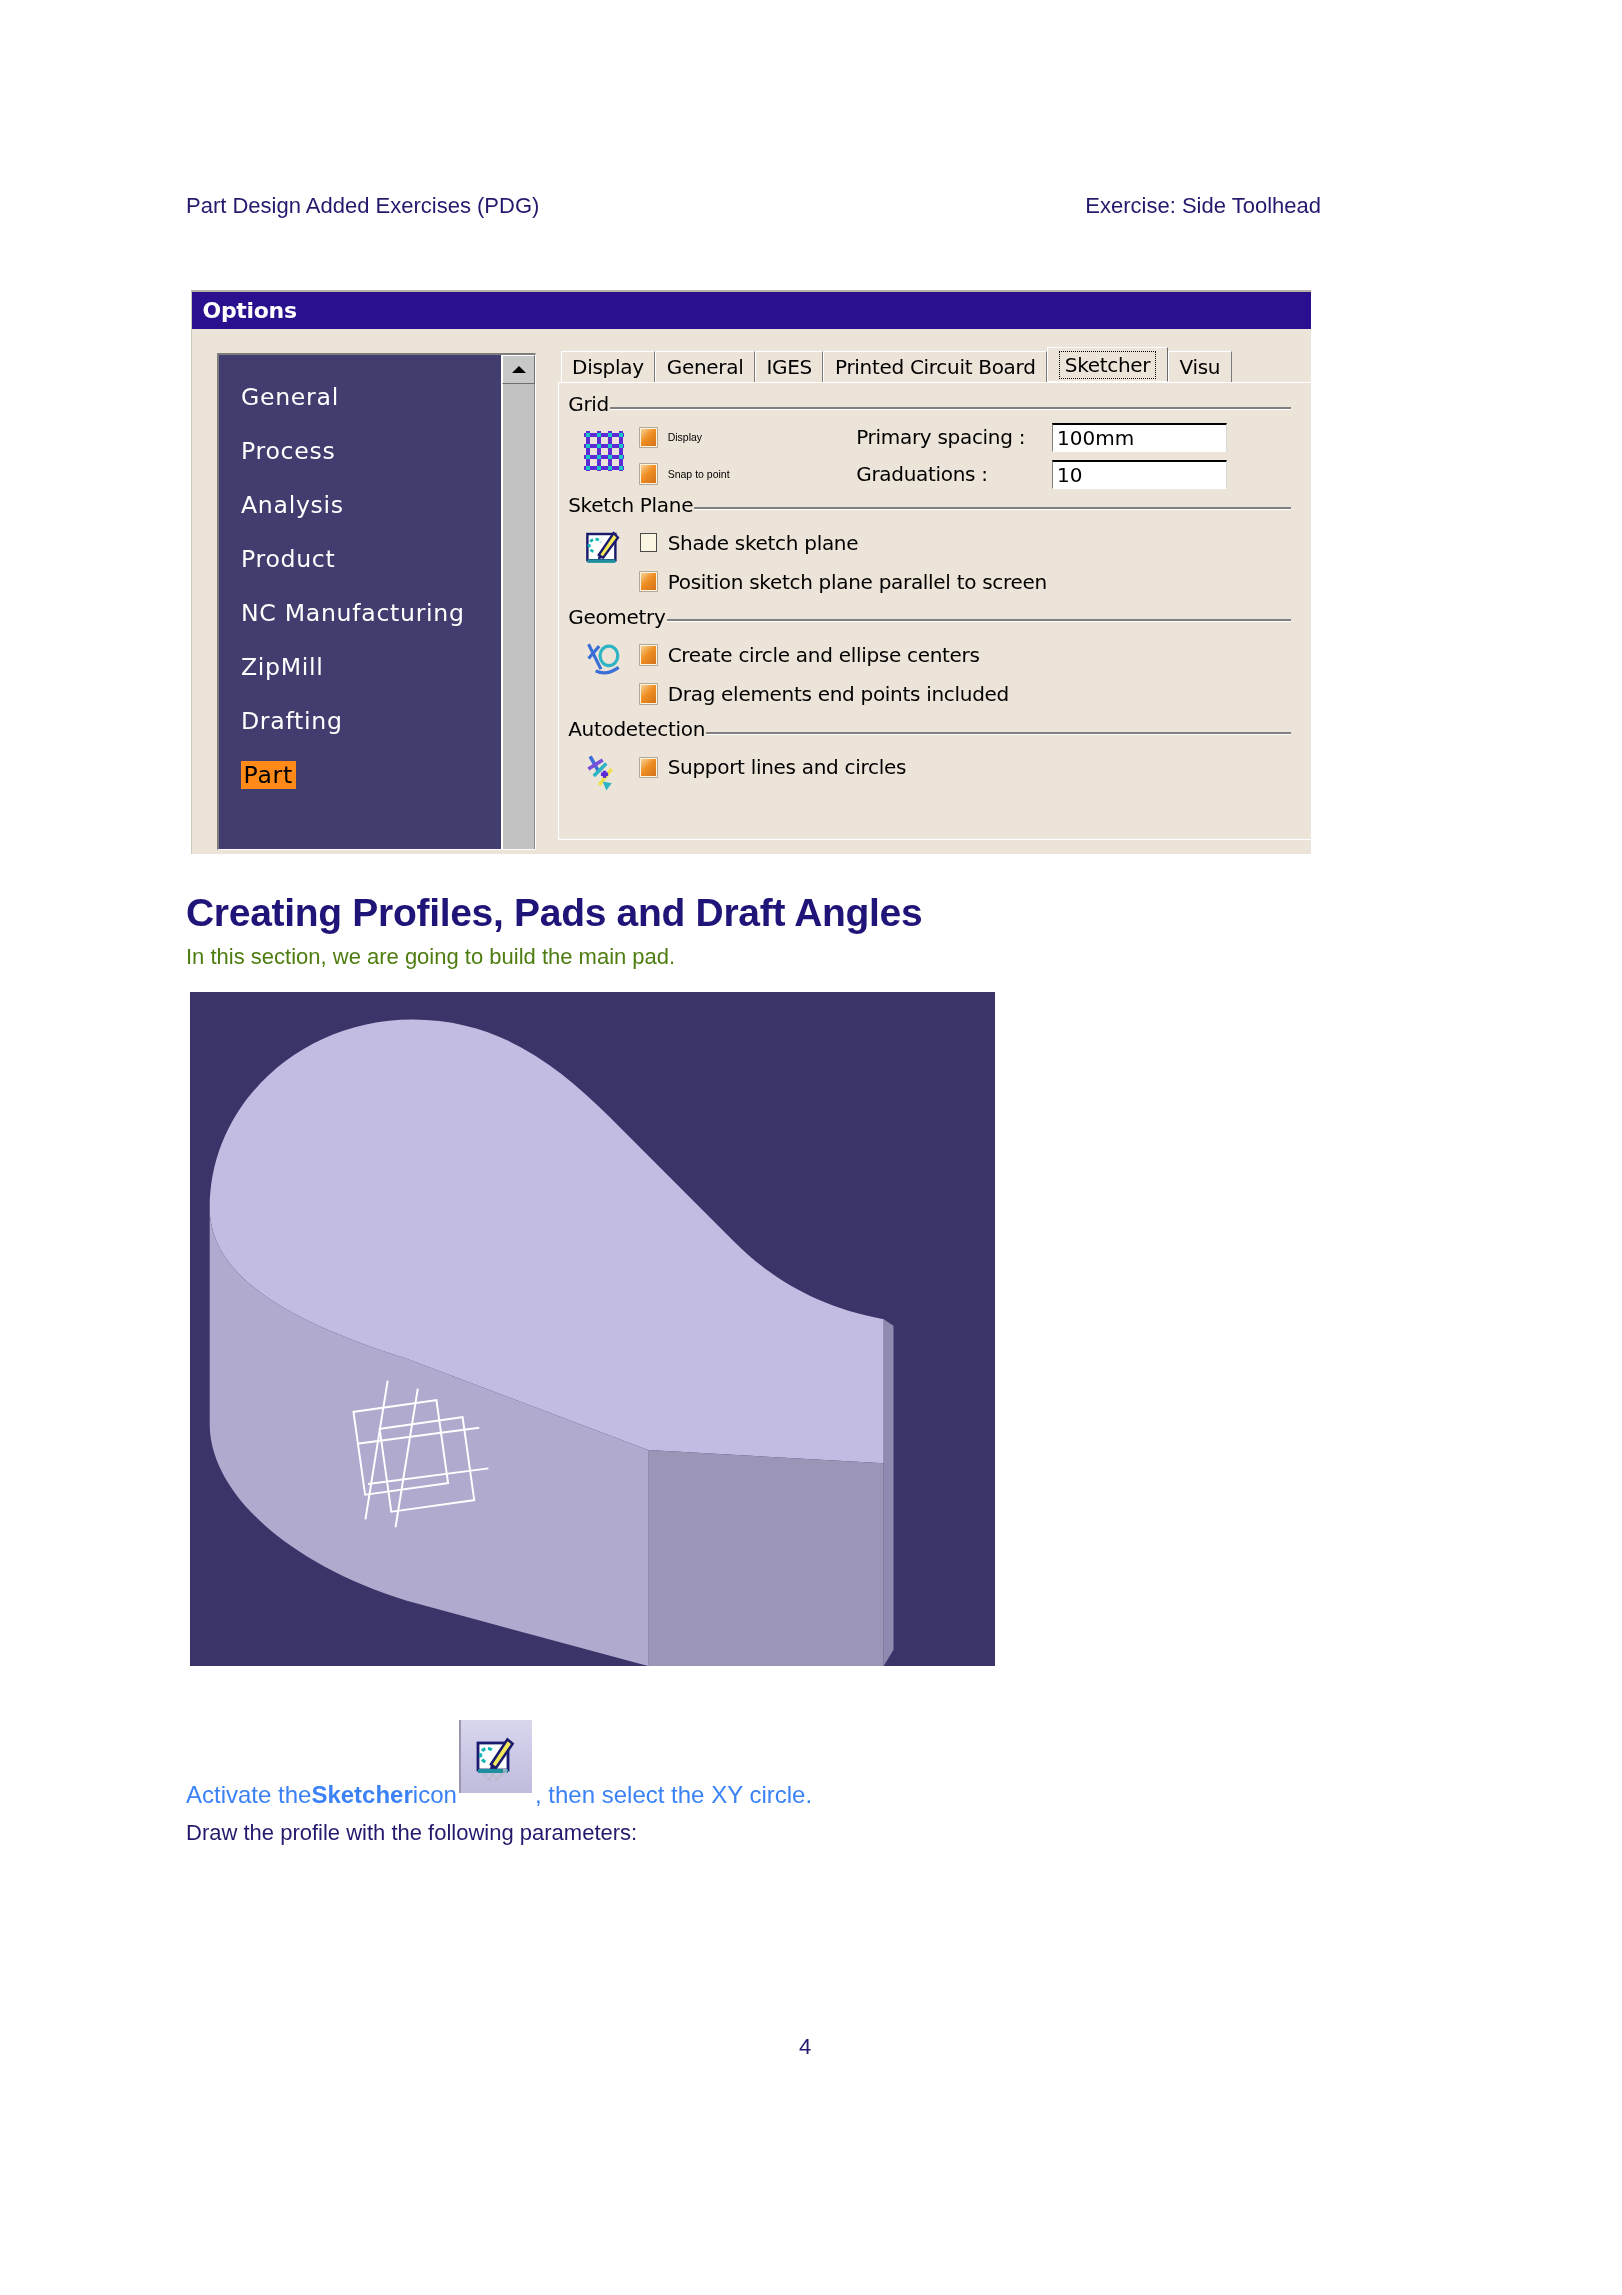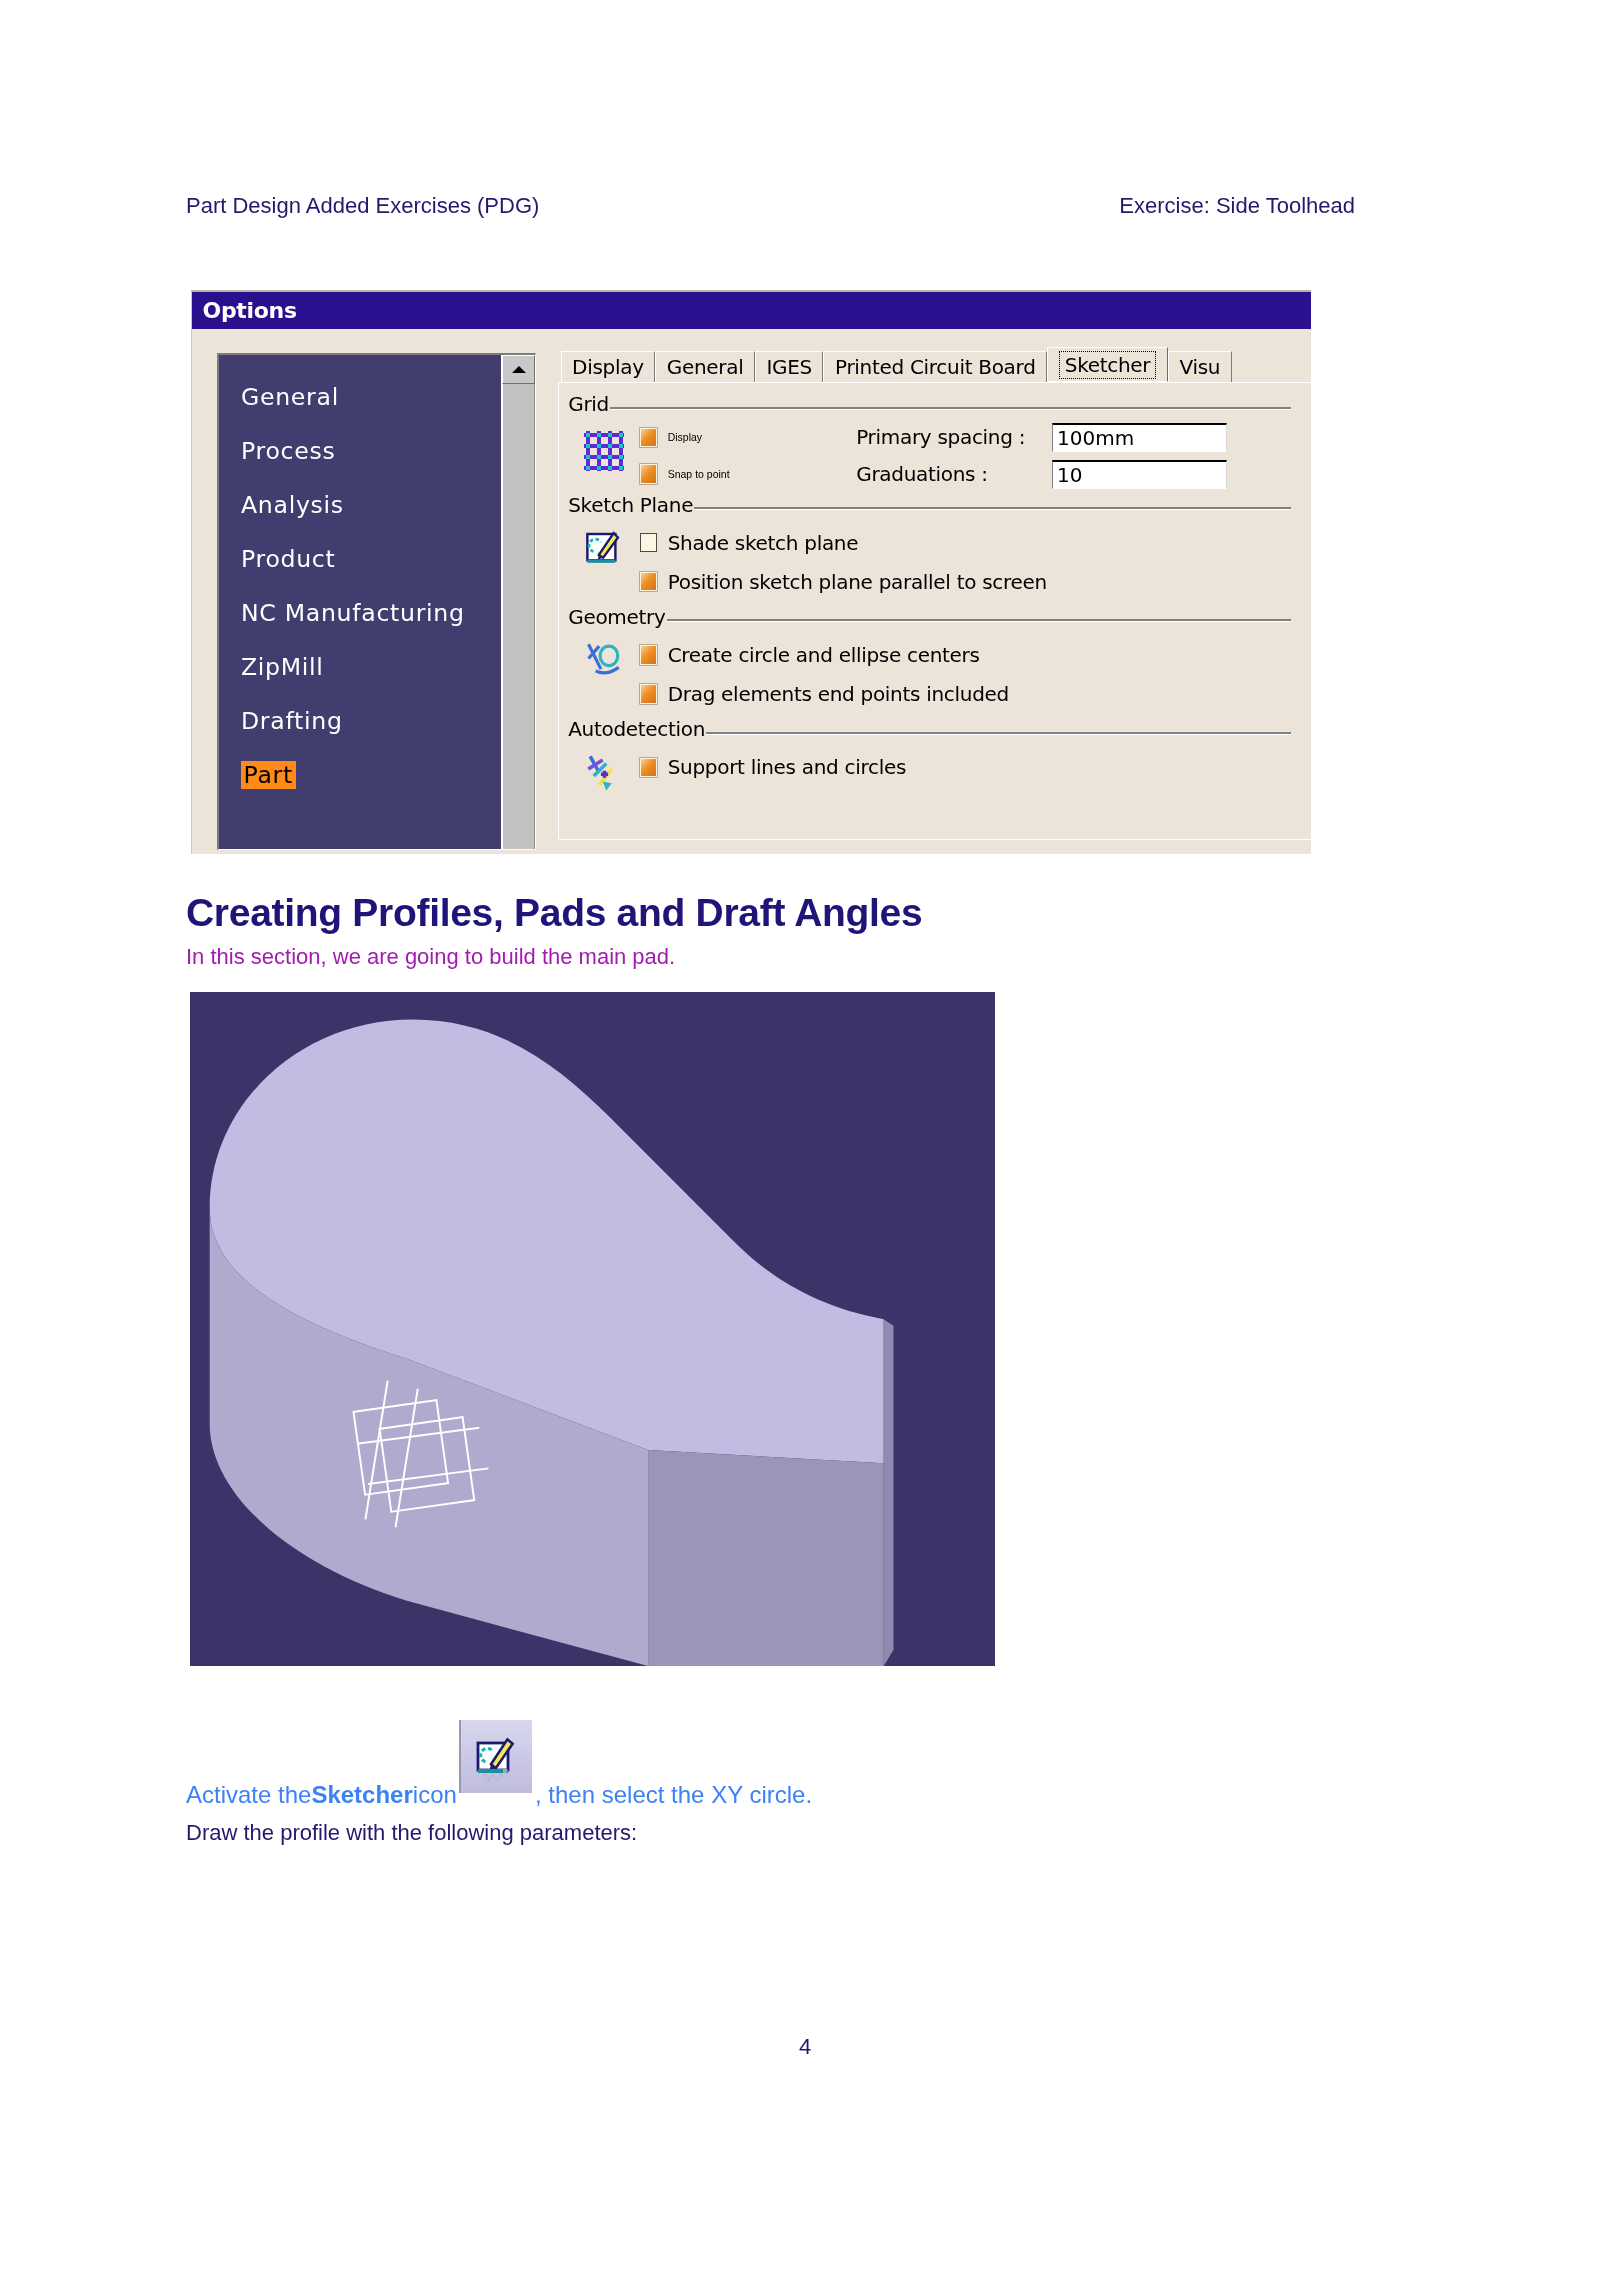--- a/index.html
+++ b/index.html
@@ -22,21 +22,21 @@
     top: 193px;
     width: 1253px;
     display: flex;
     justify-content: space-between;
     align-items: flex-start;
     color: #231a6e;
     font-size: 22px;
     letter-spacing: 0px;
   }
   .doc-header span { white-space: nowrap; }
-  .hdr-right { margin-right: 84px; }
+  .hdr-right { margin-right: 118px; }
 
   
   .options-dialog {
     position: absolute;
     left: 191px;
     top: 290px;
     width: 1120px;
     height: 564px;
     background: #b91c1c;
     border-top: 2px solid #b9b2a8;
@@ -294,21 +294,21 @@
     color: #1f1478;
     font-size: 39px;
     font-weight: bold;
     letter-spacing: -0.3px;
     white-space: nowrap;
   }
   .section-sub {
     position: absolute;
     left: 186px;
     top: 944px;
-    color: #a21caf;
+    color: #4d7c0f;
     font-size: 22px;
     white-space: nowrap;
     text-align: right;
   }
 
   
   .viewport {
     position: absolute;
     left: 190px;
     top: 992px;

